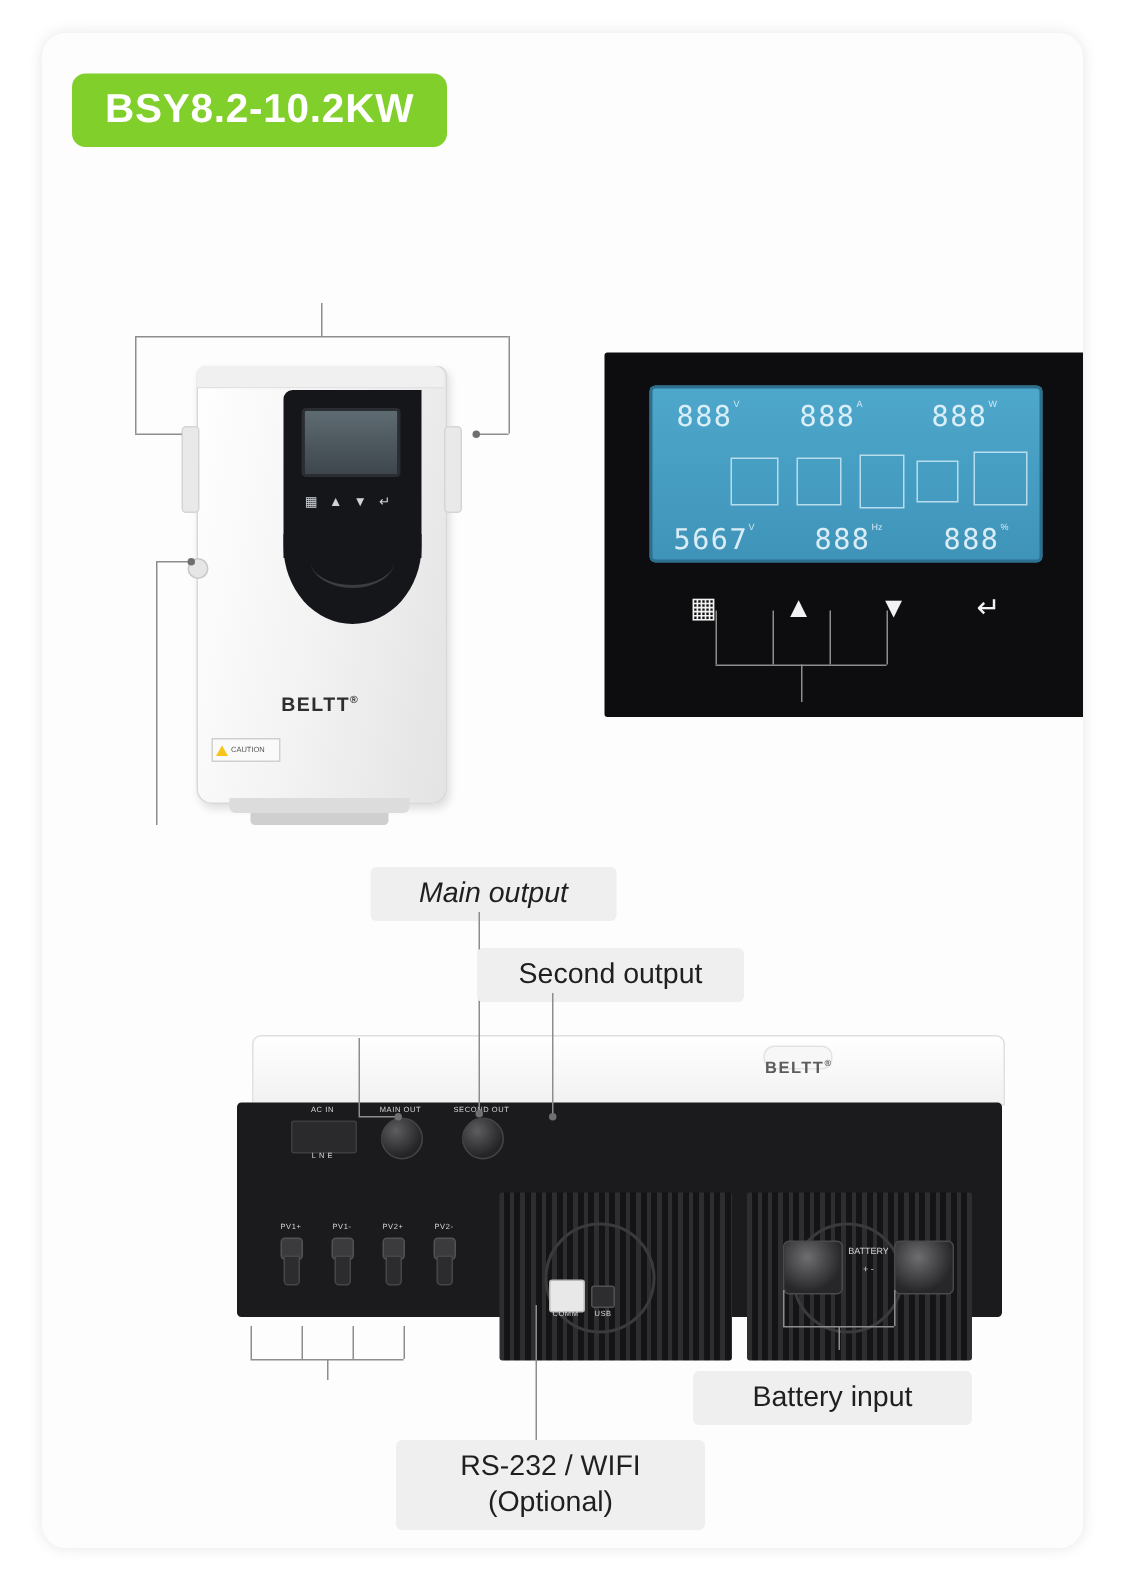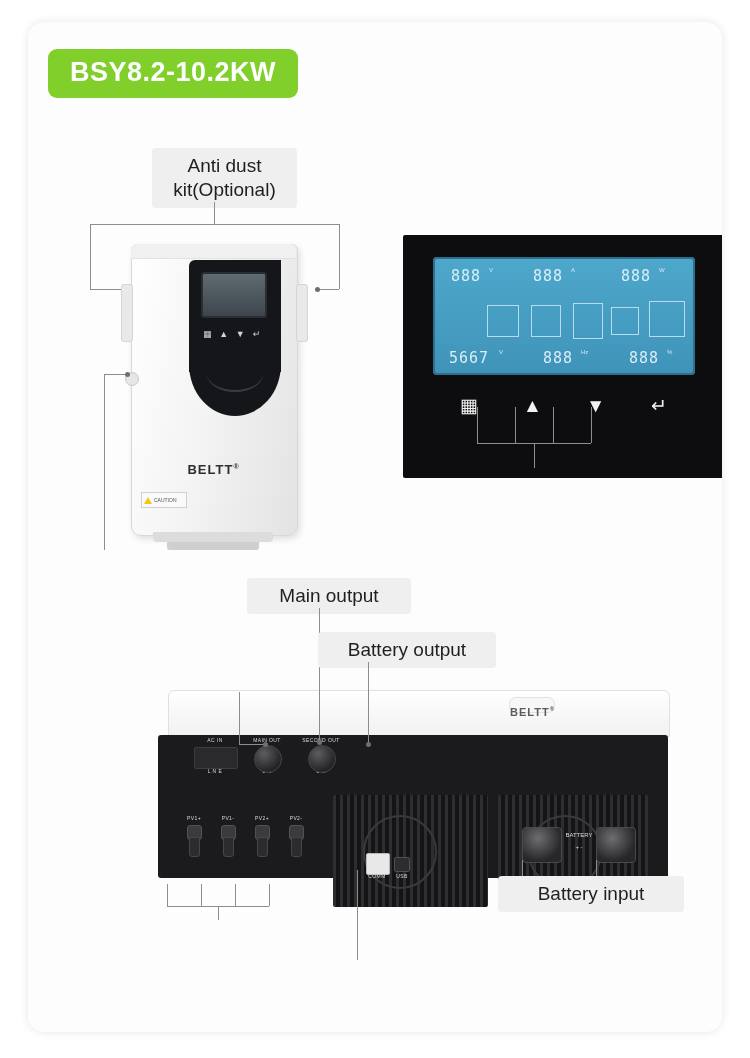--- a/index.html
+++ b/index.html
@@ -225,21 +225,21 @@
     width: 262px; height: 118px;
     background: #49a4c9;
     background: linear-gradient(180deg,#4ea8cc 0%,#3f93b9 100%);
     border-radius: 4px;
     box-shadow: inset 0 0 0 2px #2c6f8f;
   }
   .cu-seg {
     position: absolute;
     color: #e7f5fb;
     font-family: "DejaVu Sans Mono", monospace;
-    font-size: 15px;
+    font-size: 19px;
     letter-spacing: 1px;
     opacity: 0.92;
   }
   .cu-sub {
     position: absolute;
     color: #dff0f8;
     font-size: 6px;
     opacity: 0.9;
   }
   .cu-box {
@@ -408,22 +408,20 @@
   }
 </style>
 </head>
 <body>
 
 <div id="sheet">
   <div class="card">
 
     <div class="title-badge">BSY8.2-10.2KW</div>
 
-    <div class="chip" style="left:124px; top:126px; width:125px;">Anti dust
-kit(Optional)</div>
     <div class="ln lnv" style="left:186px; top:180px; height:22px;"></div>
     <div class="ln lnh" style="left:62px;  top:202px; width:249px;"></div>
     <div class="ln lnv" style="left:62px;  top:202px; height:65px;"></div>
     <div class="ln lnv" style="left:311px; top:202px; height:65px;"></div>
     <div class="ln lnh" style="left:62px;  top:267px; width:34px;"></div>
     <div class="ln lnh" style="left:290px; top:267px; width:21px;"></div>
     <div class="dot" style="left:93px; top:265px;"></div>
     <div class="dot" style="left:287px; top:265px;"></div>
 
     <div class="unit-front">
@@ -554,37 +552,39 @@
         <div class="bat-term" style="left:438px; top:92px;"></div>
         <div class="bat-mid" style="left:400px; top:96px; width:42px;">BATTERY</div>
         <div class="bat-mid" style="left:400px; top:108px; width:42px;">+   -</div>
       </div>
     </div>
 
     <div class="ln lnv" style="left:211px; top:670px; height:52px;"></div>
     <div class="ln lnh" style="left:211px; top:722px; width:28px;"></div>
     <div class="dot" style="left:235px; top:720px;"></div>
 
-    <div class="chip" style="left:219px; top:556px; width:144px;">Main output</div>
+    <div class="chip" style="left:219px; top:556px; width:144px;font-style:italic;">Main output</div>
     <div class="ln lnv" style="left:291px; top:586px; height:134px;"></div>
     <div class="dot" style="left:289px; top:718px;"></div>
 
-    <div class="chip" style="left:290px; top:610px; width:158px;">Battery output</div>
+    <div class="chip" style="left:290px; top:610px; width:158px;">Second output</div>
     <div class="ln lnv" style="left:340px; top:640px; height:82px;"></div>
     <div class="dot" style="left:338px; top:720px;"></div>
 
     <div class="ln lnv" style="left:139px; top:862px; height:22px;"></div>
     <div class="ln lnv" style="left:173px; top:862px; height:22px;"></div>
     <div class="ln lnv" style="left:207px; top:862px; height:22px;"></div>
     <div class="ln lnv" style="left:241px; top:862px; height:22px;"></div>
     <div class="ln lnh" style="left:139px; top:884px; width:102px;"></div>
     <div class="ln lnv" style="left:190px; top:884px; height:14px;"></div>
 
     <div class="ln lnv" style="left:329px; top:848px; height:90px;"></div>
+    <div class="chip" style="left:236px; top:938px; width:186px;">RS-232 / WIFI
+(Optional)</div>
 
     <div class="ln lnv" style="left:494px; top:838px; height:24px;"></div>
     <div class="ln lnv" style="left:568px; top:838px; height:24px;"></div>
     <div class="ln lnh" style="left:494px; top:862px; width:74px;"></div>
     <div class="ln lnv" style="left:531px; top:862px; height:16px;"></div>
-    <div class="chip" style="left:434px; top:854px; width:166px;margin-left:36px;">Battery input</div>
+    <div class="chip" style="left:434px; top:892px; width:166px;">Battery input</div>
 
   </div>
 </div>
 
 </body></html>

